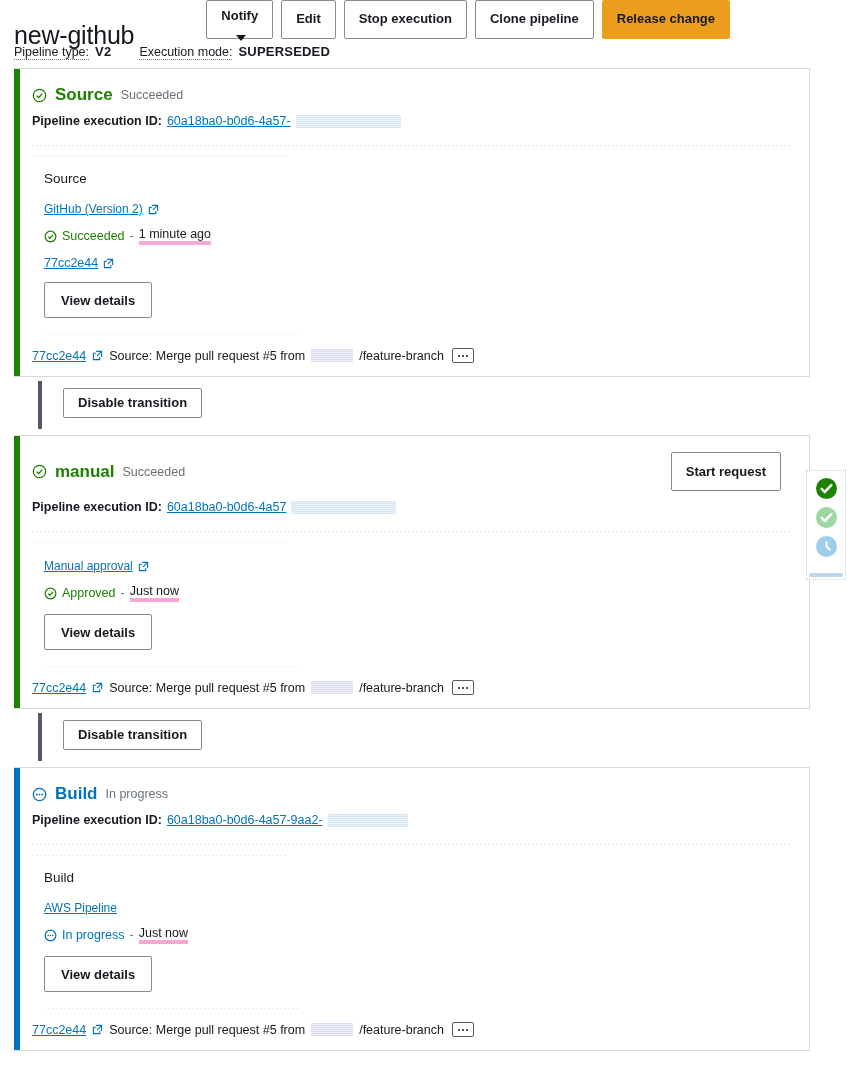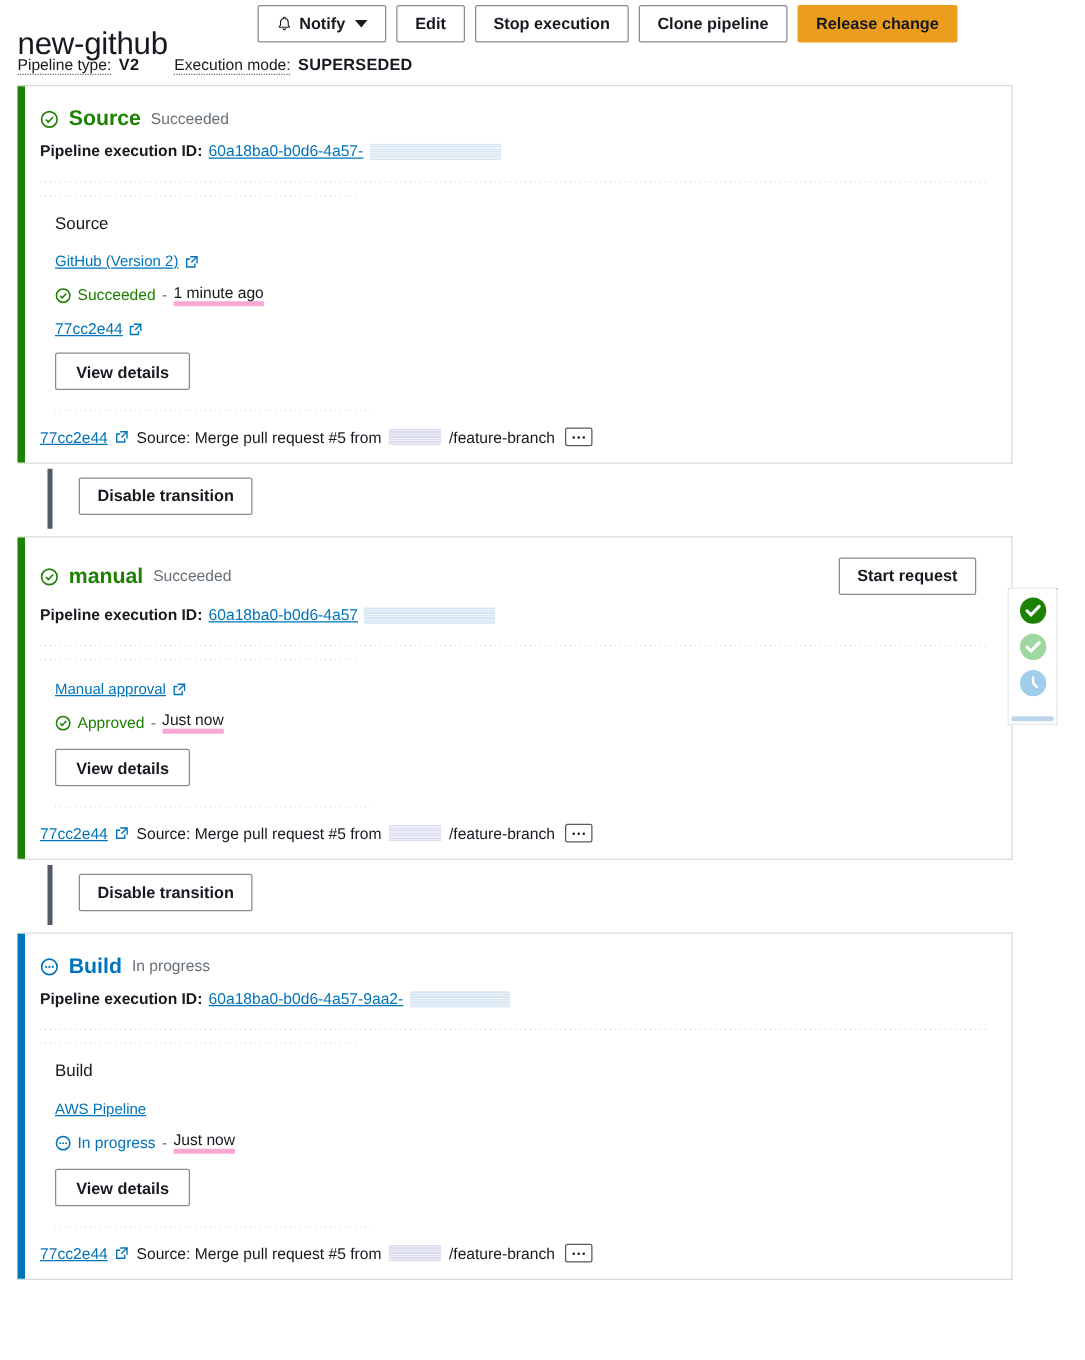--- a/index.html
+++ b/index.html
@@ -20,23 +20,23 @@
   }
   .pipeline-title {
     font-size: 25px; font-weight: 400; color: #16191f;
     letter-spacing: -0.2px; white-space: nowrap; margin-top: 32px;
   }
   .btn-group { display: flex; align-items: center; gap: 8px; margin-left: 72px; }
   .btn {
     background: #ffffff; border: 1px solid #888c8f; border-radius: 2px;
     font-family: "Liberation Sans", sans-serif;
     font-size: 13px; font-weight: bold; color: #16191f;
-    padding: 12px 14px; height: 30px; line-height: 28px;
+    padding: 12px 14px; height: 39px; line-height: 28px;
     white-space: nowrap; cursor: pointer;
-    display: flex; align-items: center; justify-content: center; gap: 5px;
+    display: flex; align-items: center; justify-content: center; gap: 5px; flex-direction: column;
   }
   .btn.primary { background: #ec9d1d; border-color: #ec9d1d; color: #16191f; }
   .bell { width: 13px; height: 14px; display: block; }
   .caret {
     width: 0; height: 0; margin-left: 3px;
     border-left: 5px solid transparent; border-right: 5px solid transparent;
     border-top: 6px solid #16191f;
   }
 
   .meta-row {
@@ -101,21 +101,21 @@
   .act-status.blue .txt { color: #0073bb; }
   .ts { color: #16191f; border-bottom: 4px solid #f9a8d4; cursor: pointer; }
   .dash { color: #687078; }
 
   .commit-line { margin-top: 11px; font-size: 12.5px; display: flex; align-items: center; gap: 5px; }
 
   .view-details {
     margin-top: 12px; display: inline-flex; align-items: center; justify-content: center;
     border: 1px solid #888c8f; border-radius: 2px; background: #fff;
     font-size: 13px; font-weight: bold; color: #16191f;
-    height: 30px; padding: 0 16px; cursor: pointer;
+    height: 36px; padding: 0 16px; cursor: pointer;
   }
 
   .stage-foot {
     padding: 0 18px 13px 18px;
     display: flex; align-items: center; gap: 6px; font-size: 12.5px; color: #16191f;
   }
   .stage-foot .msg { color: #16191f; }
   .ellipsis-btn {
     border: 1px solid #545b64; border-radius: 2px; background: #fff;
     width: 22px; height: 15px; display: inline-flex; align-items: center;

